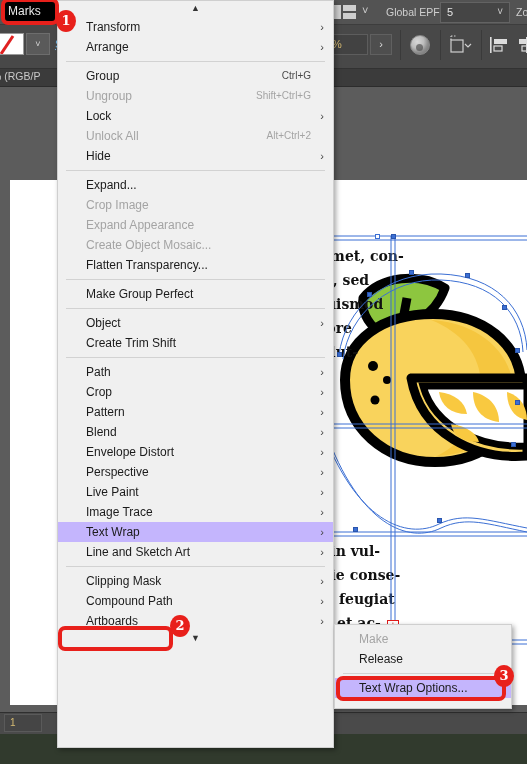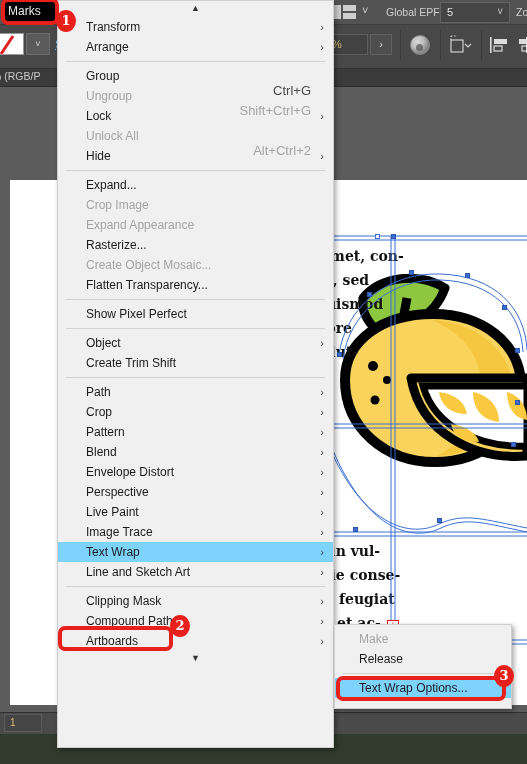--- a/index.html
+++ b/index.html
@@ -152,30 +152,30 @@
     background: #f0f0f0; border: 1px solid #cfcfcf;
     box-shadow: 2px 2px 5px rgba(0,0,0,.35);
     font-size: 12px; color: #1b1b1b;
   }
   .mi {
     position: relative; height: 20px; line-height: 20px;
     padding-left: 28px; padding-right: 22px; white-space: nowrap;
     cursor: default;
   }
   .mi .sc {
-    position: absolute; right: 22px; top: 15px;
-    color: #4a4a4a; font-size: 13px;
+    position: absolute; right: 22px; top: 0;
+    color: #4a4a4a; font-size: 10px;
   }
   .mi .arrow {
     position: absolute; right: 9px; top: 0;
     color: #444; font-size: 11px;
   }
   .mi.dis { color: #a4a4a4; }
   .mi.dis .sc { color: #a4a4a4; }
-  .mi.hl { background: #7dd3fc; }
+  .mi.hl { background: #c4b5fd; }
   .sep { height: 1px; margin: 4px 8px 4px 8px; background: #d2d2d2; }
   .scroll-arrow {
     height: 16px; text-align: center; color: #333; font-size: 9px; line-height: 14px;
   }
   .menu-pad-top { height: 4px; }
 
   
   .submenu {
     position: absolute; left: 334px; top: 624px; width: 178px; height: 85px;
     background: #f0f0f0; border: 1px solid #cfcfcf;
@@ -352,25 +352,24 @@
         <div class="sep"></div>
         <div class="mi"><span>Group</span><span class="sc">Ctrl+G</span></div>
         <div class="mi dis"><span>Ungroup</span><span class="sc">Shift+Ctrl+G</span></div>
         <div class="mi"><span>Lock</span><span class="arrow">›</span></div>
         <div class="mi dis"><span>Unlock All</span><span class="sc">Alt+Ctrl+2</span></div>
         <div class="mi"><span>Hide</span><span class="arrow">›</span></div>
         <div class="sep"></div>
         <div class="mi"><span>Expand...</span></div>
         <div class="mi dis"><span>Crop Image</span></div>
         <div class="mi dis"><span>Expand Appearance</span></div>
-        <div class="mi"><span>Rasterize...</span></div>
         <div class="mi dis"><span>Create Object Mosaic...</span></div>
         <div class="mi"><span>Flatten Transparency...</span></div>
         <div class="sep"></div>
-        <div class="mi"><span>Show Pixel Perfect</span></div>
+        <div class="mi"><span>Make Group Perfect</span></div>
         <div class="sep"></div>
         <div class="mi"><span>Object</span><span class="arrow">›</span></div>
         <div class="mi"><span>Create Trim Shift</span></div>
         <div class="sep"></div>
         <div class="mi"><span>Path</span><span class="arrow">›</span></div>
         <div class="mi"><span>Crop</span><span class="arrow">›</span></div>
         <div class="mi"><span>Pattern</span><span class="arrow">›</span></div>
         <div class="mi"><span>Blend</span><span class="arrow">›</span></div>
         <div class="mi"><span>Envelope Distort</span><span class="arrow">›</span></div>
         <div class="mi"><span>Perspective</span><span class="arrow">›</span></div>

